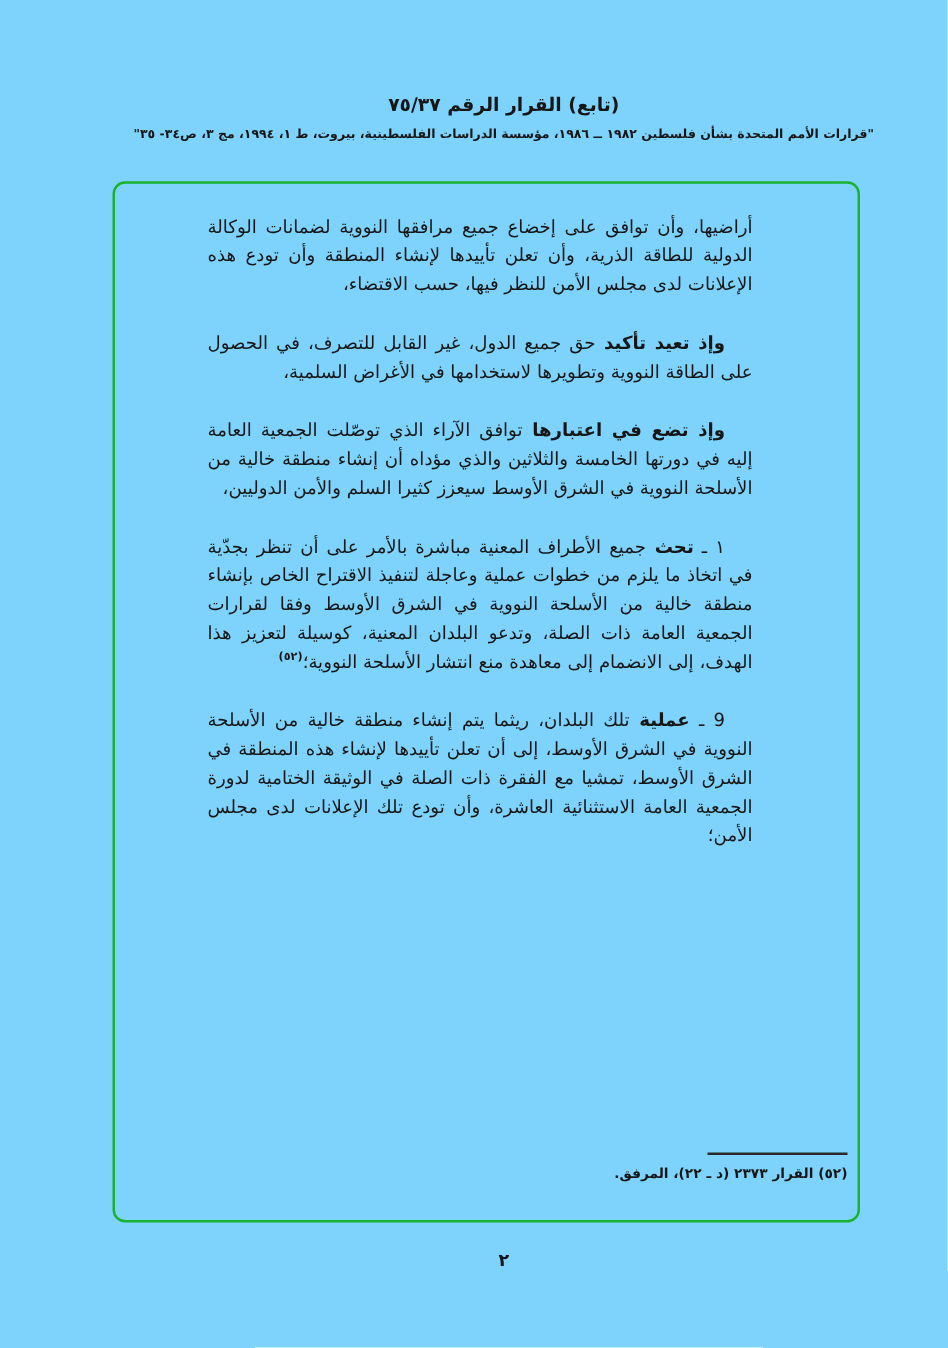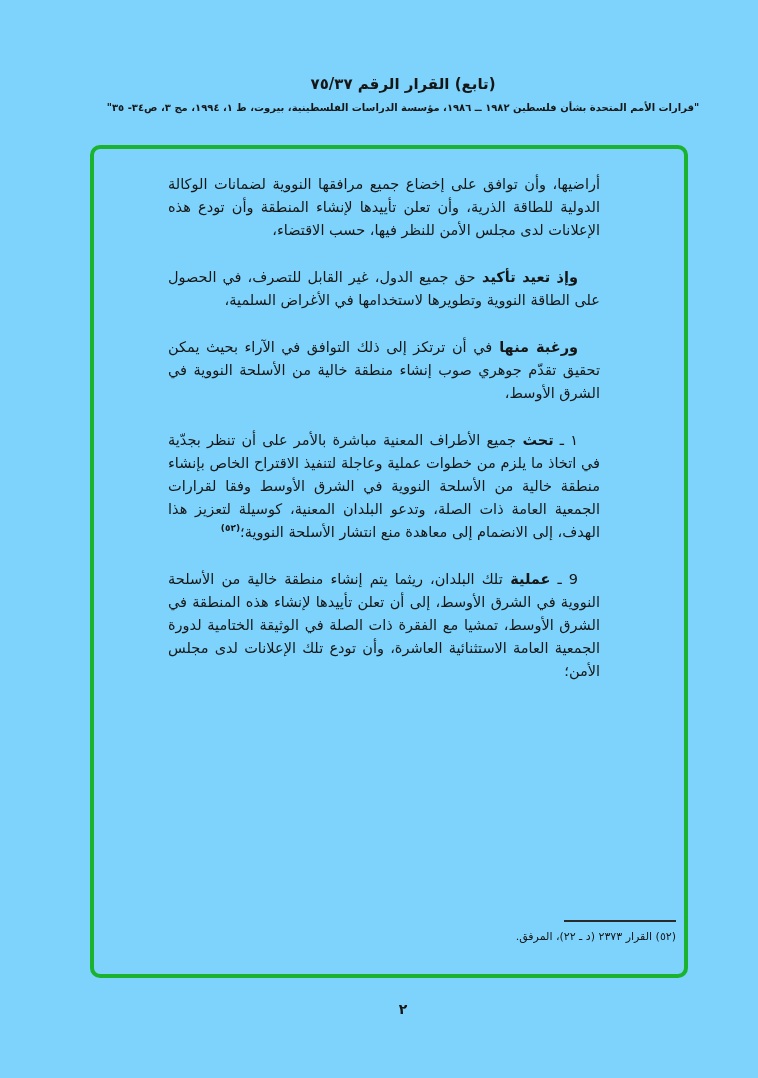--- a/index.html
+++ b/index.html
@@ -23,21 +23,21 @@
   .doc-citation{
     margin-top:7px;
     font-size:10px;font-weight:bold;line-height:13px;
     white-space:nowrap;
   }
   .frame{
     position:absolute;
     left:90px;top:145px;
     width:598px;height:833px;
     box-sizing:border-box;
-    border:4px solid #4d7c0f;
+    border:2px solid #4d7c0f;
     border-radius:10px;
     overflow:hidden;
   }
   .doc-body{
     direction:rtl;
     text-align:justify;
     padding:24px 84px 0 74px;
     font-size:14.5px;
     line-height:23px;
   }
@@ -52,20 +52,21 @@
     text-align:right;
   }
   .footnote-sep{
     width:112px;height:0;
     border-top:2px solid #2a2a2a;
     margin-bottom:7px;
   }
   .footnote-text{
     font-size:11px;line-height:15px;
     white-space:nowrap;
+    font-weight:bold;
   }
   .page-number{
     position:absolute;
     left:0;right:0;top:1001px;
     text-align:center;
     font-size:14px;font-weight:bold;
   }
 </style>
 </head>
 <body>
@@ -77,22 +78,22 @@
     <div class="doc-citation">"قرارات الأمم المتحدة بشأن فلسطين ١٩٨٢ ــ ١٩٨٦، مؤسسة الدراسات الفلسطينية، بيروت، ط ١، ١٩٩٤، مج ٣، ص٣٤- ٣٥"</div>
   </div>
 
   <div class="frame" style="border-color: rgb(27, 178, 45);">
     <div class="doc-body">
   <p class="para"><span class="ptext">أراضيها، وأن توافق على إخضاع جميع مرافقها النووية لضمانات الوكالة الدولية للطاقة الذرية، وأن تعلن تأييدها لإنشاء المنطقة وأن تودع هذه الإعلانات لدى مجلس الأمن للنظر فيها، حسب الاقتضاء،</span></p>
 
   <p class="para indent"><span class="lead">وإذ تعيد تأكيد </span><span class="ptext">حق جميع الدول، غير القابل للتصرف، في الحصول على الطاقة النووية وتطويرها لاستخدامها في الأغراض السلمية،</span></p>
 
 
+  <p class="para indent"><span class="lead">وإذ تضع في اعتبارها </span><span class="ptext">توافق الآراء الذي توصّلت الجمعية العامة إليه في دورتها الخامسة والثلاثين والذي مؤداه أن إنشاء منطقة خالية من الأسلحة النووية في الشرق الأوسط سيعزز كثيرا السلم والأمن الدوليين،</span></p>
 
-  <p class="para indent"><span class="lead">ورغبة منها </span><span class="ptext">في أن ترتكز إلى ذلك التوافق في الآراء بحيث يمكن تحقيق تقدّم جوهري صوب إنشاء منطقة خالية من الأسلحة النووية في الشرق الأوسط،</span></p>
 
   <p class="para indent"><span class="num">١ ـ </span><span class="lead">تحث </span><span class="ptext">جميع الأطراف المعنية مباشرة بالأمر على أن تنظر بجدّية في اتخاذ ما يلزم من خطوات عملية وعاجلة لتنفيذ الاقتراح الخاص بإنشاء منطقة خالية من الأسلحة النووية في الشرق الأوسط وفقا لقرارات الجمعية العامة ذات الصلة، وتدعو البلدان المعنية، كوسيلة لتعزيز هذا الهدف، إلى الانضمام إلى معاهدة منع انتشار الأسلحة النووية؛</span><sup class="fref">(٥٢)</sup></p>
 
 
   <p class="para indent"><span class="num">9 ـ </span><span class="lead">عملية </span><span class="ptext">تلك البلدان، ريثما يتم إنشاء منطقة خالية من الأسلحة النووية في الشرق الأوسط، إلى أن تعلن تأييدها لإنشاء هذه المنطقة في الشرق الأوسط، تمشيا مع الفقرة ذات الصلة في الوثيقة الختامية لدورة الجمعية العامة الاستثنائية العاشرة، وأن تودع تلك الإعلانات لدى مجلس الأمن؛</span></p>
 </div>
     <div class="footnote-block">
       <div class="footnote-sep"></div>
       <div class="footnote-text">(٥٢) القرار ٢٣٧٣ (د ـ ٢٢)، المرفق.</div>
     </div>

